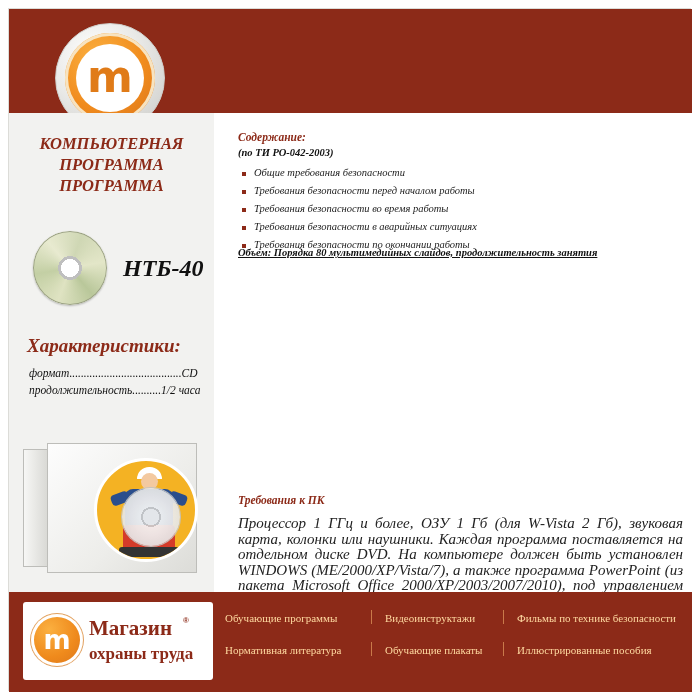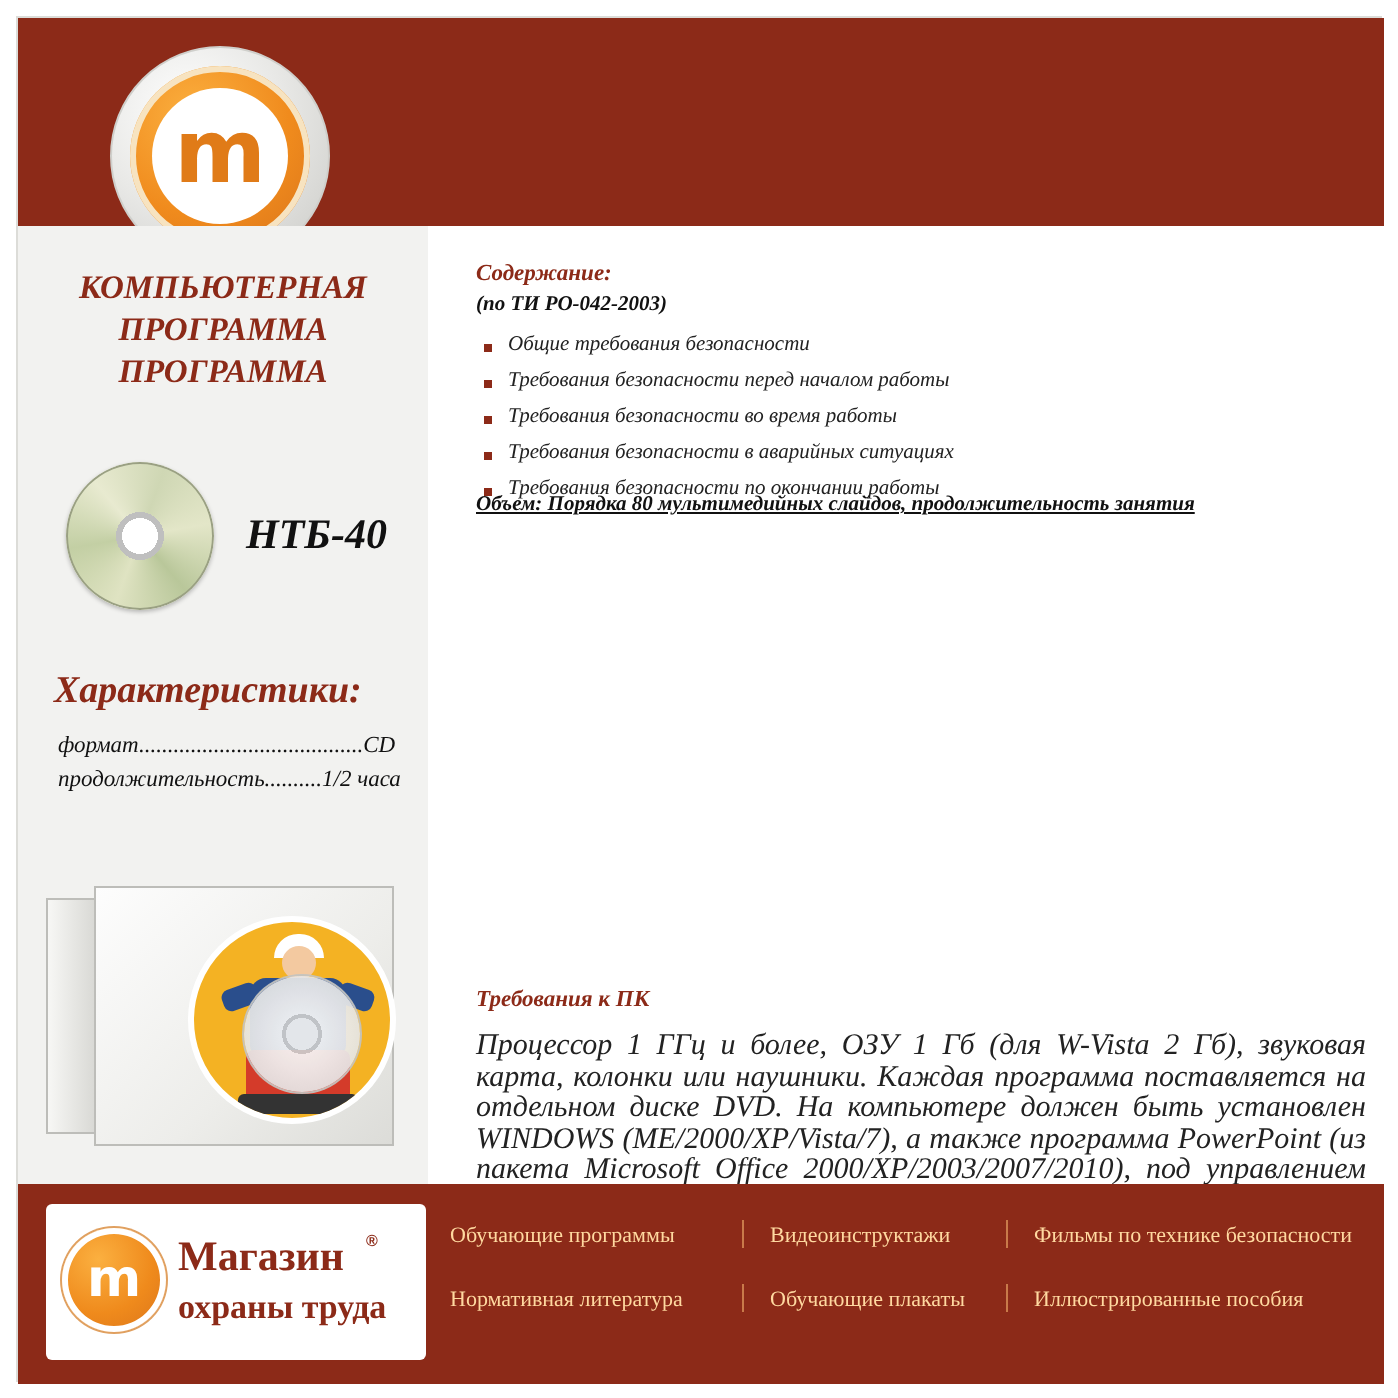--- a/index.html
+++ b/index.html
@@ -104,21 +104,21 @@
       radial-gradient(circle at 50% 50%, #ffffff 0 9px, #bfbfbf 9px 12px, rgba(0,0,0,0) 12px),
       conic-gradient(from 20deg, #cfd7b4, #e3e6c8, #b9c79a, #dfe3c2, #c3cfa4, #e8ead0, #cfd7b4);
     box-shadow: inset 0 0 0 1px #9aa083, 0 1px 2px rgba(0,0,0,.25);
   }
   .cd-label {
     position: absolute; left: 96px; top: 24px;
     color: #111111;
     font-family: "Liberation Serif", serif;
     font-style: italic;
     font-weight: bold;
-    font-size: 21px;
+    font-size: 24px;
   }
   .char-title {
     position: absolute;
     left: 18px; top: 222px;
     color: #8c2a18;
     font-family: "Liberation Serif", serif;
     font-style: italic;
     font-weight: bold;
     font-size: 19px;
   }

